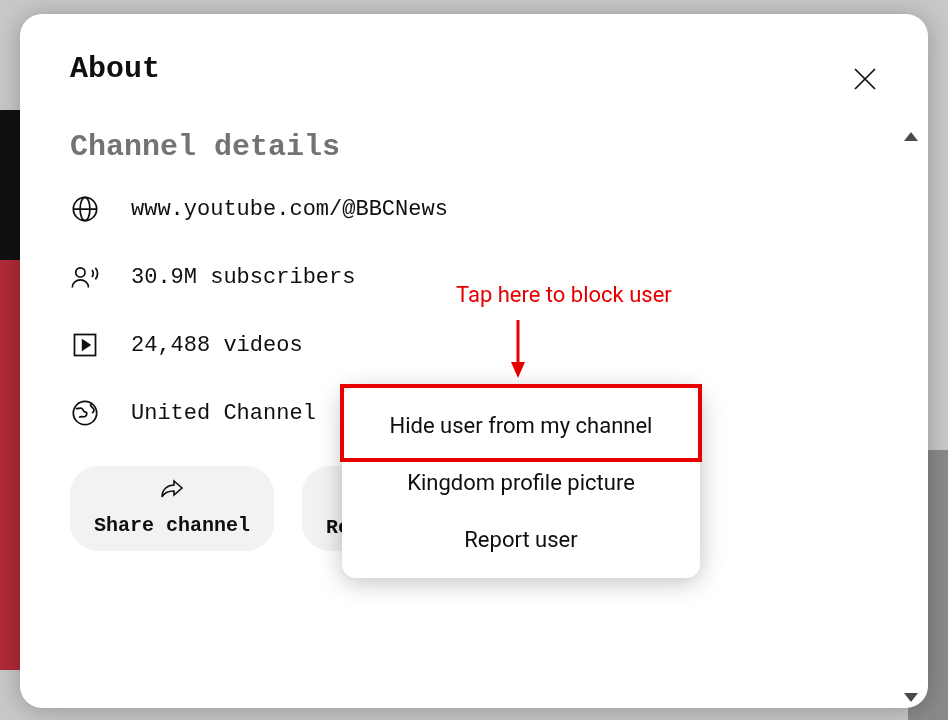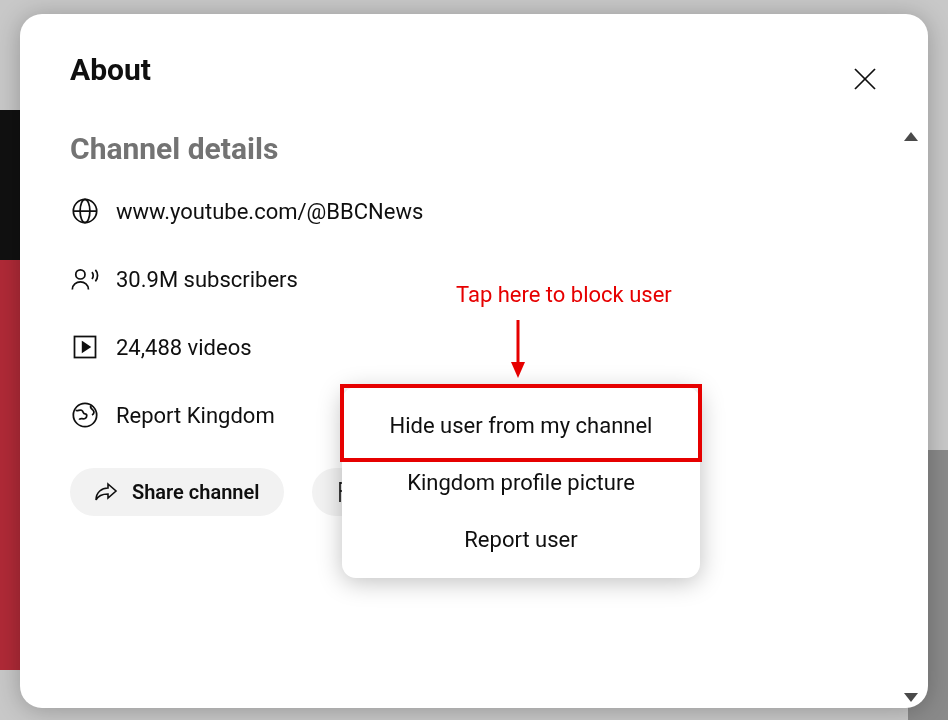--- a/index.html
+++ b/index.html
@@ -43,20 +43,21 @@
       background: #fff;
       border-radius: 22px;
       box-shadow: 0 2px 24px rgba(0,0,0,.25);
       overflow: hidden;
     }
     .dialog-inner {
       position: relative;
       width: 100%;
       height: 100%;
       padding: 38px 50px 30px 50px;
+      font-family: Liberation Mono, monospace;
     }
     .close-btn {
       position: absolute;
       right: 42px;
       top: 44px;
       width: 42px;
       height: 42px;
       display: flex;
       align-items: center;
       justify-content: center;
@@ -71,21 +72,21 @@
     }
     .section-title {
       font-size: 30px;
       font-weight: 700;
       color: #737373;
       margin-bottom: 30px;
     }
     .detail-row {
       display: flex;
       align-items: center;
-      gap: 16px;
+      gap: 31px;
       margin-bottom: 38px;
       color: #0f0f0f;
       font-size: 22px;
     }
     .detail-icon {
       width: 30px;
       height: 30px;
       display: flex;
       align-items: center;
       justify-content: center;
@@ -100,20 +101,21 @@
       display: flex;
       align-items: center;
       gap: 14px;
       padding: 12px 24px;
       background: #f2f2f2;
       border-radius: 28px;
       font-size: 20px;
       font-weight: 600;
       color: #0f0f0f;
       cursor: pointer;
+      flex-direction: column;
     }
     .popup-menu {
       position: absolute;
       left: 322px;
       top: 373px;
       width: 358px;
       background: #fff;
       border-radius: 14px;
       box-shadow: 0 4px 24px rgba(0,0,0,.25);
       padding: 10px 0;
@@ -214,21 +216,21 @@
 
 
     <div class="detail-row">
       <span class="detail-icon">
         <svg width="28" height="28" viewBox="0 0 24 24" fill="none" stroke="#0f0f0f" stroke-width="1.5">
           <circle cx="12" cy="12" r="10"></circle>
           <path d="M4 8c2 1 3-1 5 0s1 3 3 3 2 3 0 4-4-1-5 1"></path>
           <path d="M17 4c-1 2 1 3 2 4s1 3-1 4"></path>
         </svg>
       </span>
-      <span>Report Kingdom</span>
+      <span>United Channel</span>
     </div>
 
     <div class="action-row">
       <div class="pill-btn">
         <span>
           <svg width="24" height="22" viewBox="0 0 24 22" fill="none" stroke="#0f0f0f" stroke-width="1.6">
             <path d="M14 3l8 7-8 7v-4c-6 0-10 2-12 6 0-8 6-12 12-12V3z"></path>
           </svg>
         </span>
         <span>Share channel</span>

